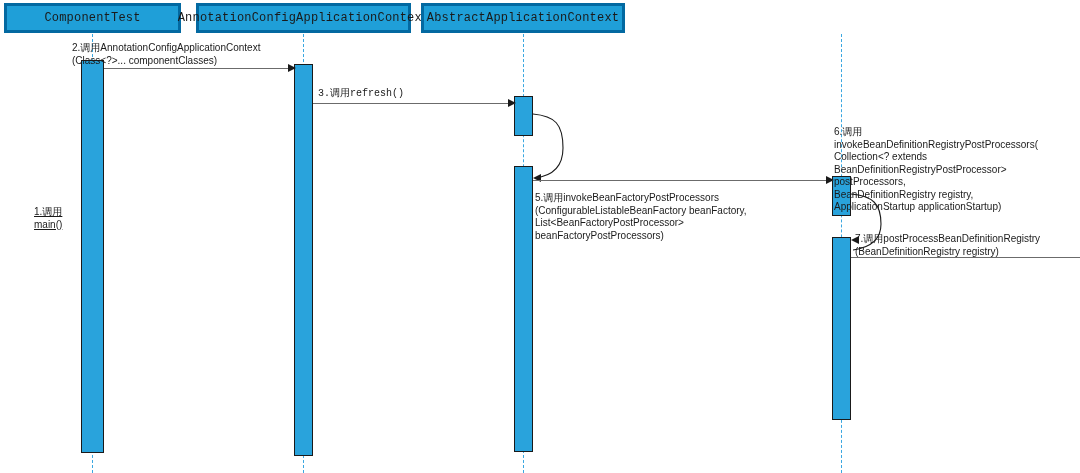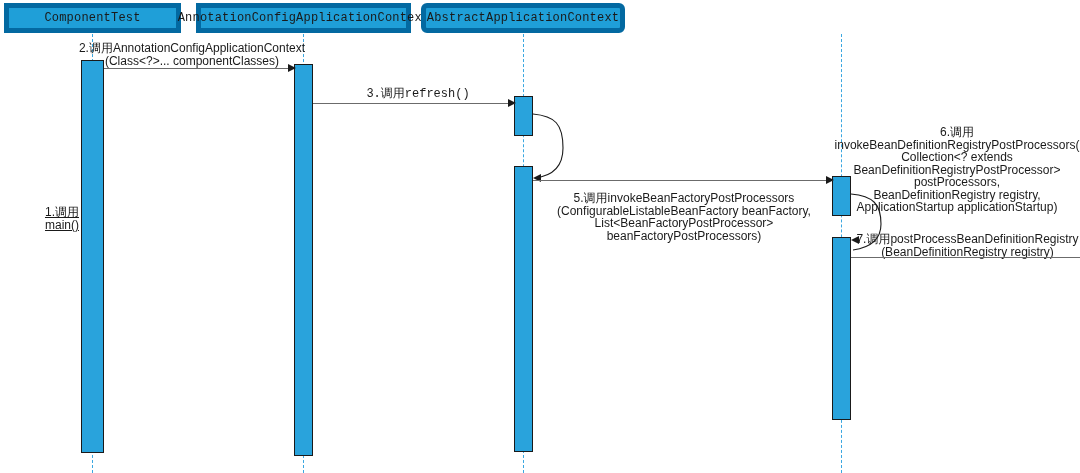--- a/index.html
+++ b/index.html
@@ -13,21 +13,21 @@
     height: 473px;
     background: #ffffff;
     font-family: "Liberation Sans", sans-serif;
     overflow: hidden;
   }
   
   .participant {
     position: absolute;
     box-sizing: border-box;
     background: #1f9fd8;
-    border: 5px solid #0369a1;
+    border: 3px solid #0369a1;
     color: #1a1a1a;
     font-family: "Liberation Mono", monospace;
     font-size: 12px;
     line-height: 1;
     display: flex;
     align-items: center;
     justify-content: center;
     white-space: nowrap;
     letter-spacing: 0.2px;
   }
@@ -63,23 +63,23 @@
     width: 0;
     height: 0;
     border-top: 4px solid transparent;
     border-bottom: 4px solid transparent;
     border-right: 8px solid #1a1a1a;
   }
   
   .msg-label {
     position: absolute;
     color: #1a1a1a;
-    font-size: 12px;
+    font-size: 10px;
     line-height: 12.5px;
-    text-align: center;
+    text-align: left;
     white-space: pre;
   }
   
   .selfloop {
     position: absolute;
     overflow: visible;
   }
   .selfloop path {
     fill: none;
     stroke: #1a1a1a;
@@ -91,21 +91,21 @@
 
 <div id="canvas">
 
   <div class="lifeline" style="left:92px; top:34px; height:439px;"></div>
   <div class="lifeline" style="left:303px; top:34px; height:439px;"></div>
   <div class="lifeline" style="left:523px; top:34px; height:439px;"></div>
   <div class="lifeline" style="left:841px; top:34px; height:439px;"></div>
 
   <div class="participant" style="left:4px; top:3px; width:177px; height:30px;">ComponentTest</div>
   <div class="participant" style="left:196px; top:3px; width:215px; height:30px;">AnnotationConfigApplicationContext</div>
-  <div class="participant" style="left:421px; top:3px; width:204px; height:30px;border-radius:6px;">AbstractApplicationContext</div>
+  <div class="participant" style="left:421px; top:3px; width:204px; height:30px;">AbstractApplicationContext</div>
 
   <div class="activation" style="left:81px; top:60px; width:23px; height:393px;"></div>
 
   <div class="activation" style="left:294px; top:64px; width:19px; height:392px;"></div>
 
   <div class="activation" style="left:514px; top:96px; width:19px; height:40px;"></div>
   <div class="activation" style="left:514px; top:166px; width:19px; height:286px;"></div>
 
   <div class="activation" style="left:832px; top:176px; width:19px; height:40px;"></div>
   <div class="activation" style="left:832px; top:237px; width:19px; height:183px;"></div>

